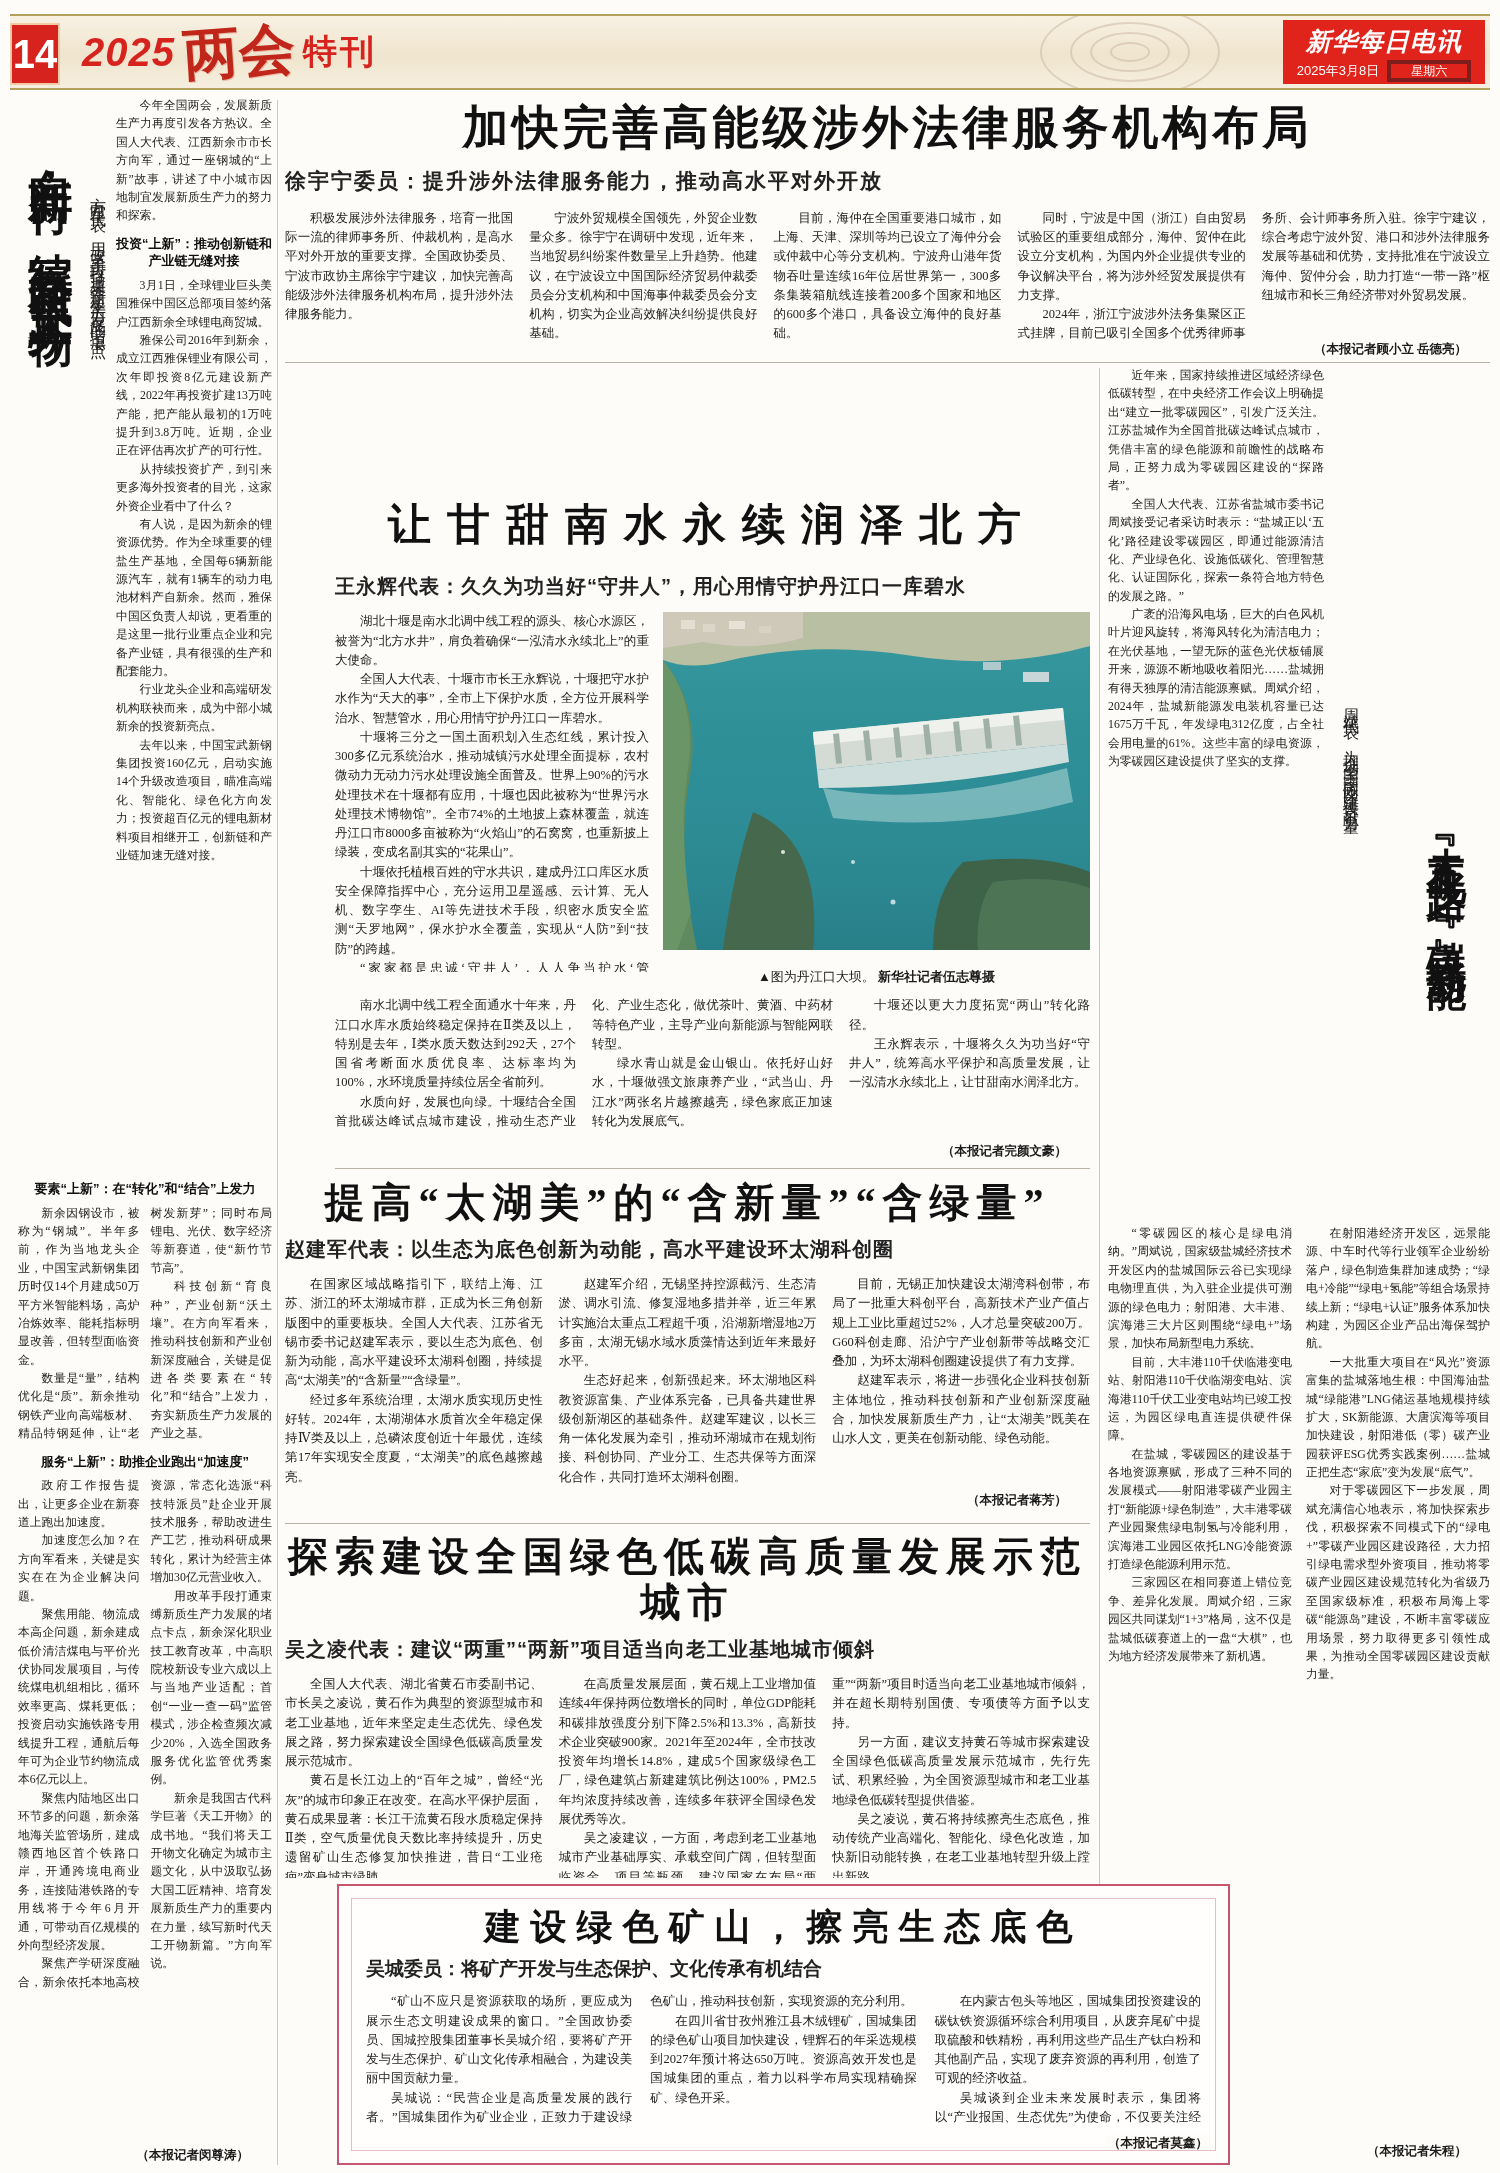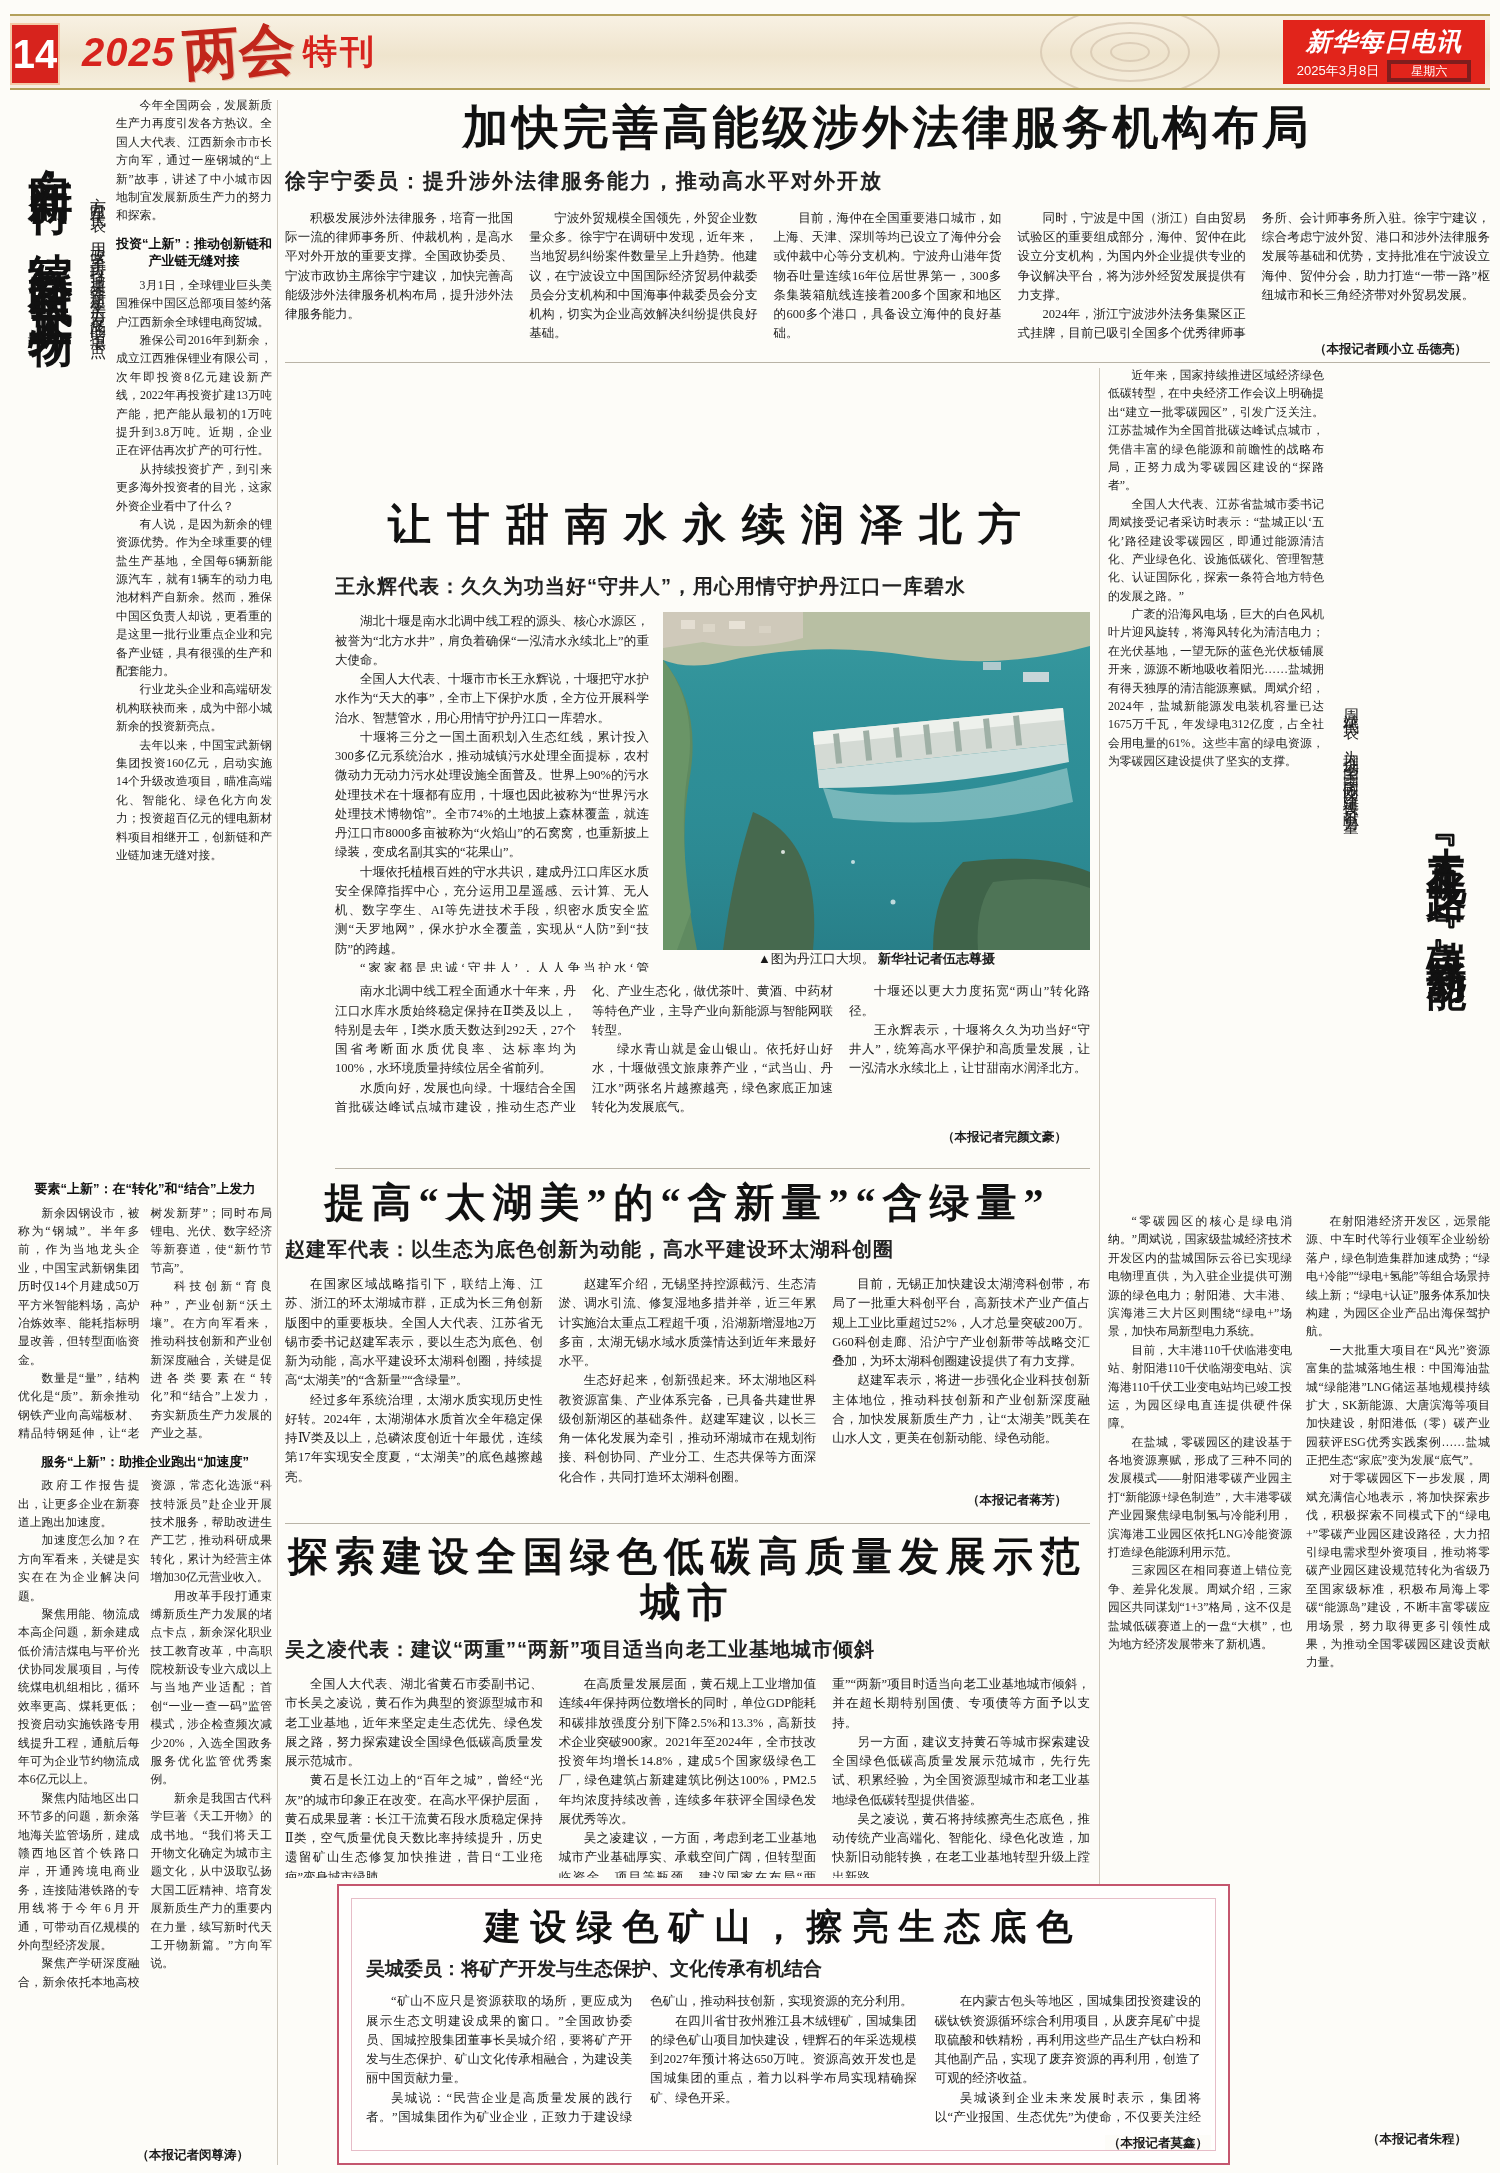--- a/index.html
+++ b/index.html
@@ -63,21 +63,21 @@
 .law-wrap{position:relative;height:260px}
 
 
 .art-water{position:absolute;left:335px;top:498px;width:755px;height:664px;overflow:hidden}
 .art-water .a-head{font-size:43px;letter-spacing:16px;margin:2px 0 24px}
 .art-water .a-sub{font-size:20px;letter-spacing:1px;margin-bottom:12px}
 .w-main{display:flex;gap:14px}
 .w-text{width:314px;overflow:hidden;height:360px}
 .w-photo{width:427px}
 .w-photo svg{display:block;width:427px;height:338px;background:#2f8f98}
-.w-caption{font-size:13px;text-align:center;margin-top:0}
+.w-caption{font-size:13px;text-align:center;margin-top:18px}
 .w-caption b{font-family:"Liberation Sans","DejaVu Sans",sans-serif}
 .w-bottom{position:relative;margin-top:10px;columns:3;column-gap:16px;height:168px;overflow:hidden}
 
 
 .art-mid{position:absolute;left:285px;width:805px;overflow:hidden}
 .art-mid .a-head{font-size:40px;letter-spacing:7px;margin:6px 0 10px}
 .art-mid .a-sub{font-size:20px;letter-spacing:1px;margin-bottom:12px}
 .art-mid .a-body{position:relative;columns:3;column-gap:16px;overflow:hidden}
 
 
@@ -89,21 +89,21 @@
 .redbox .a-body{position:relative;columns:3;column-gap:18px;height:148px;overflow:hidden}
 .redbox .byline{right:4px;bottom:-2px}
 
 
 .right-rail{position:absolute;left:1108px;top:366px;width:382px;height:1799px;overflow:hidden}
 .rc-top{display:flex;height:832px;gap:10px;overflow:hidden}
 .rc-col{width:216px;overflow:hidden}
 .rc-col p.para{font-size:11.8px;line-height:1.56}
 .rc-vsub{font-size:16px;letter-spacing:5px;padding-top:330px;width:26px}
 .rc-vhead{font-size:40px;letter-spacing:6px;padding-top:196px;width:96px;text-align:center}
-.rc-bottom{position:relative;margin-top:14px;height:940px;columns:2;column-gap:14px;overflow:hidden}
+.rc-bottom{position:relative;margin-top:26px;height:940px;columns:2;column-gap:14px;overflow:hidden}
 .rc-bottom p.para{font-size:11.8px;line-height:1.56}
 </style>
 </head>
 <body>
 
 <div class="page">
 
   <header class="banner">
     <div class="pagenum">14</div>
     <div class="band-title">

